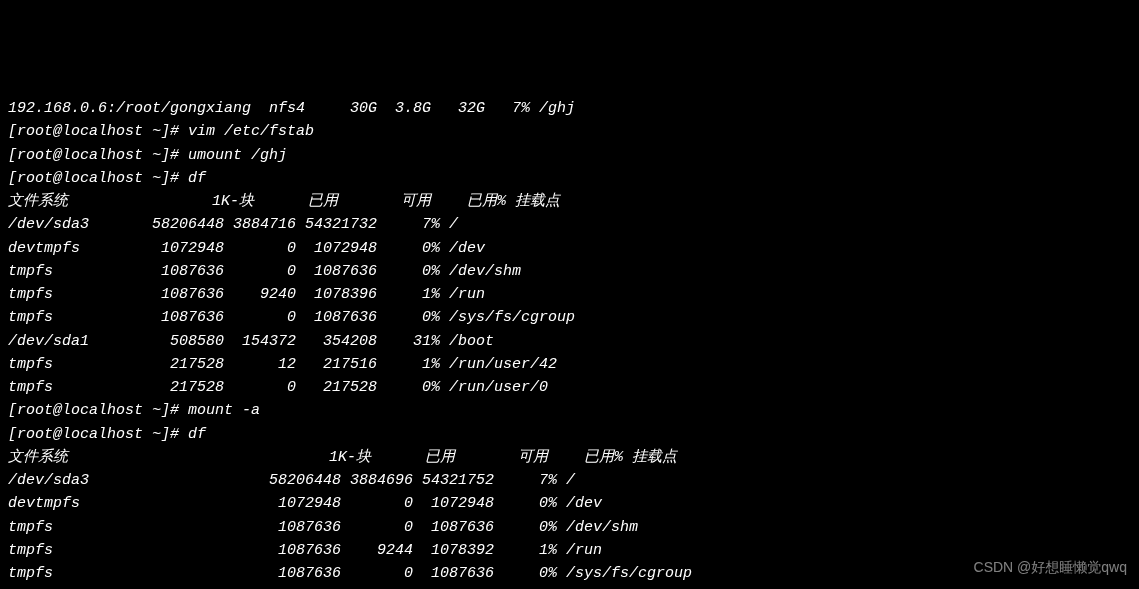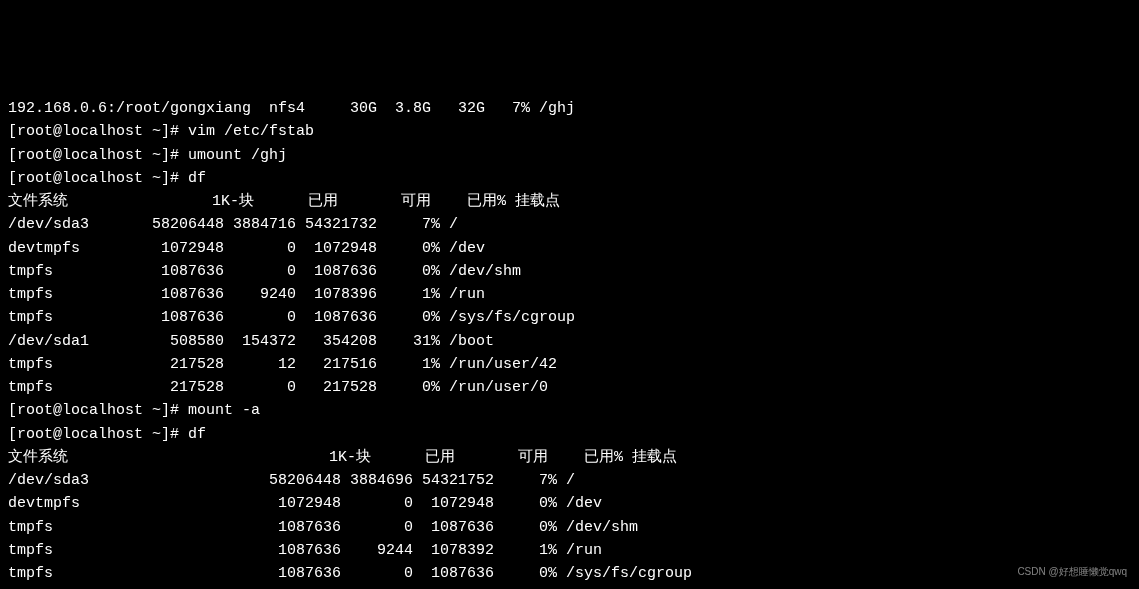--- a/index.html
+++ b/index.html
@@ -10,28 +10,28 @@
     font-family: "Consolas", "Courier New", monospace;
     font-size: 15px;
     line-height: 1.55;
     width: 1139px;
     height: 589px;
     box-sizing: border-box;
     overflow: hidden;
     white-space: pre;
     position: relative;
   }
-  .line { white-space: pre; }
+  .line { white-space: pre; font-style: italic; }
   .watermark {
     position: absolute;
     right: 12px;
     bottom: 10px;
     color: rgba(255,255,255,0.5);
     font-family: sans-serif;
-    font-size: 10px;
+    font-size: 14px;
     pointer-events: none;
   }
 </style>
 </head>
 <body>
 
 
 
 <div id="terminal"><div class="line">192.168.0.6:/root/gongxiang  nfs4     30G  3.8G   32G   7% /ghj</div><div class="line">[root@localhost ~]# vim /etc/fstab</div><div class="line">[root@localhost ~]# umount /ghj</div><div class="line">[root@localhost ~]# df</div><div class="line">文件系统                1K-块      已用       可用    已用% 挂载点</div><div class="line">/dev/sda3       58206448 3884716 54321732     7% /</div><div class="line">devtmpfs         1072948       0  1072948     0% /dev</div><div class="line">tmpfs            1087636       0  1087636     0% /dev/shm</div><div class="line">tmpfs            1087636    9240  1078396     1% /run</div><div class="line">tmpfs            1087636       0  1087636     0% /sys/fs/cgroup</div><div class="line">/dev/sda1         508580  154372   354208    31% /boot</div><div class="line">tmpfs             217528      12   217516     1% /run/user/42</div><div class="line">tmpfs             217528       0   217528     0% /run/user/0</div><div class="line">[root@localhost ~]# mount -a</div><div class="line">[root@localhost ~]# df</div><div class="line">文件系统                             1K-块      已用       可用    已用% 挂载点</div><div class="line">/dev/sda3                    58206448 3884696 54321752     7% /</div><div class="line">devtmpfs                      1072948       0  1072948     0% /dev</div><div class="line">tmpfs                         1087636       0  1087636     0% /dev/shm</div><div class="line">tmpfs                         1087636    9244  1078392     1% /run</div><div class="line">tmpfs                         1087636       0  1087636     0% /sys/fs/cgroup</div><div class="line">/dev/sda1                      508580  154372   354208    31% /boot</div></div>
 <div class="watermark">CSDN @好想睡懒觉qwq</div>

